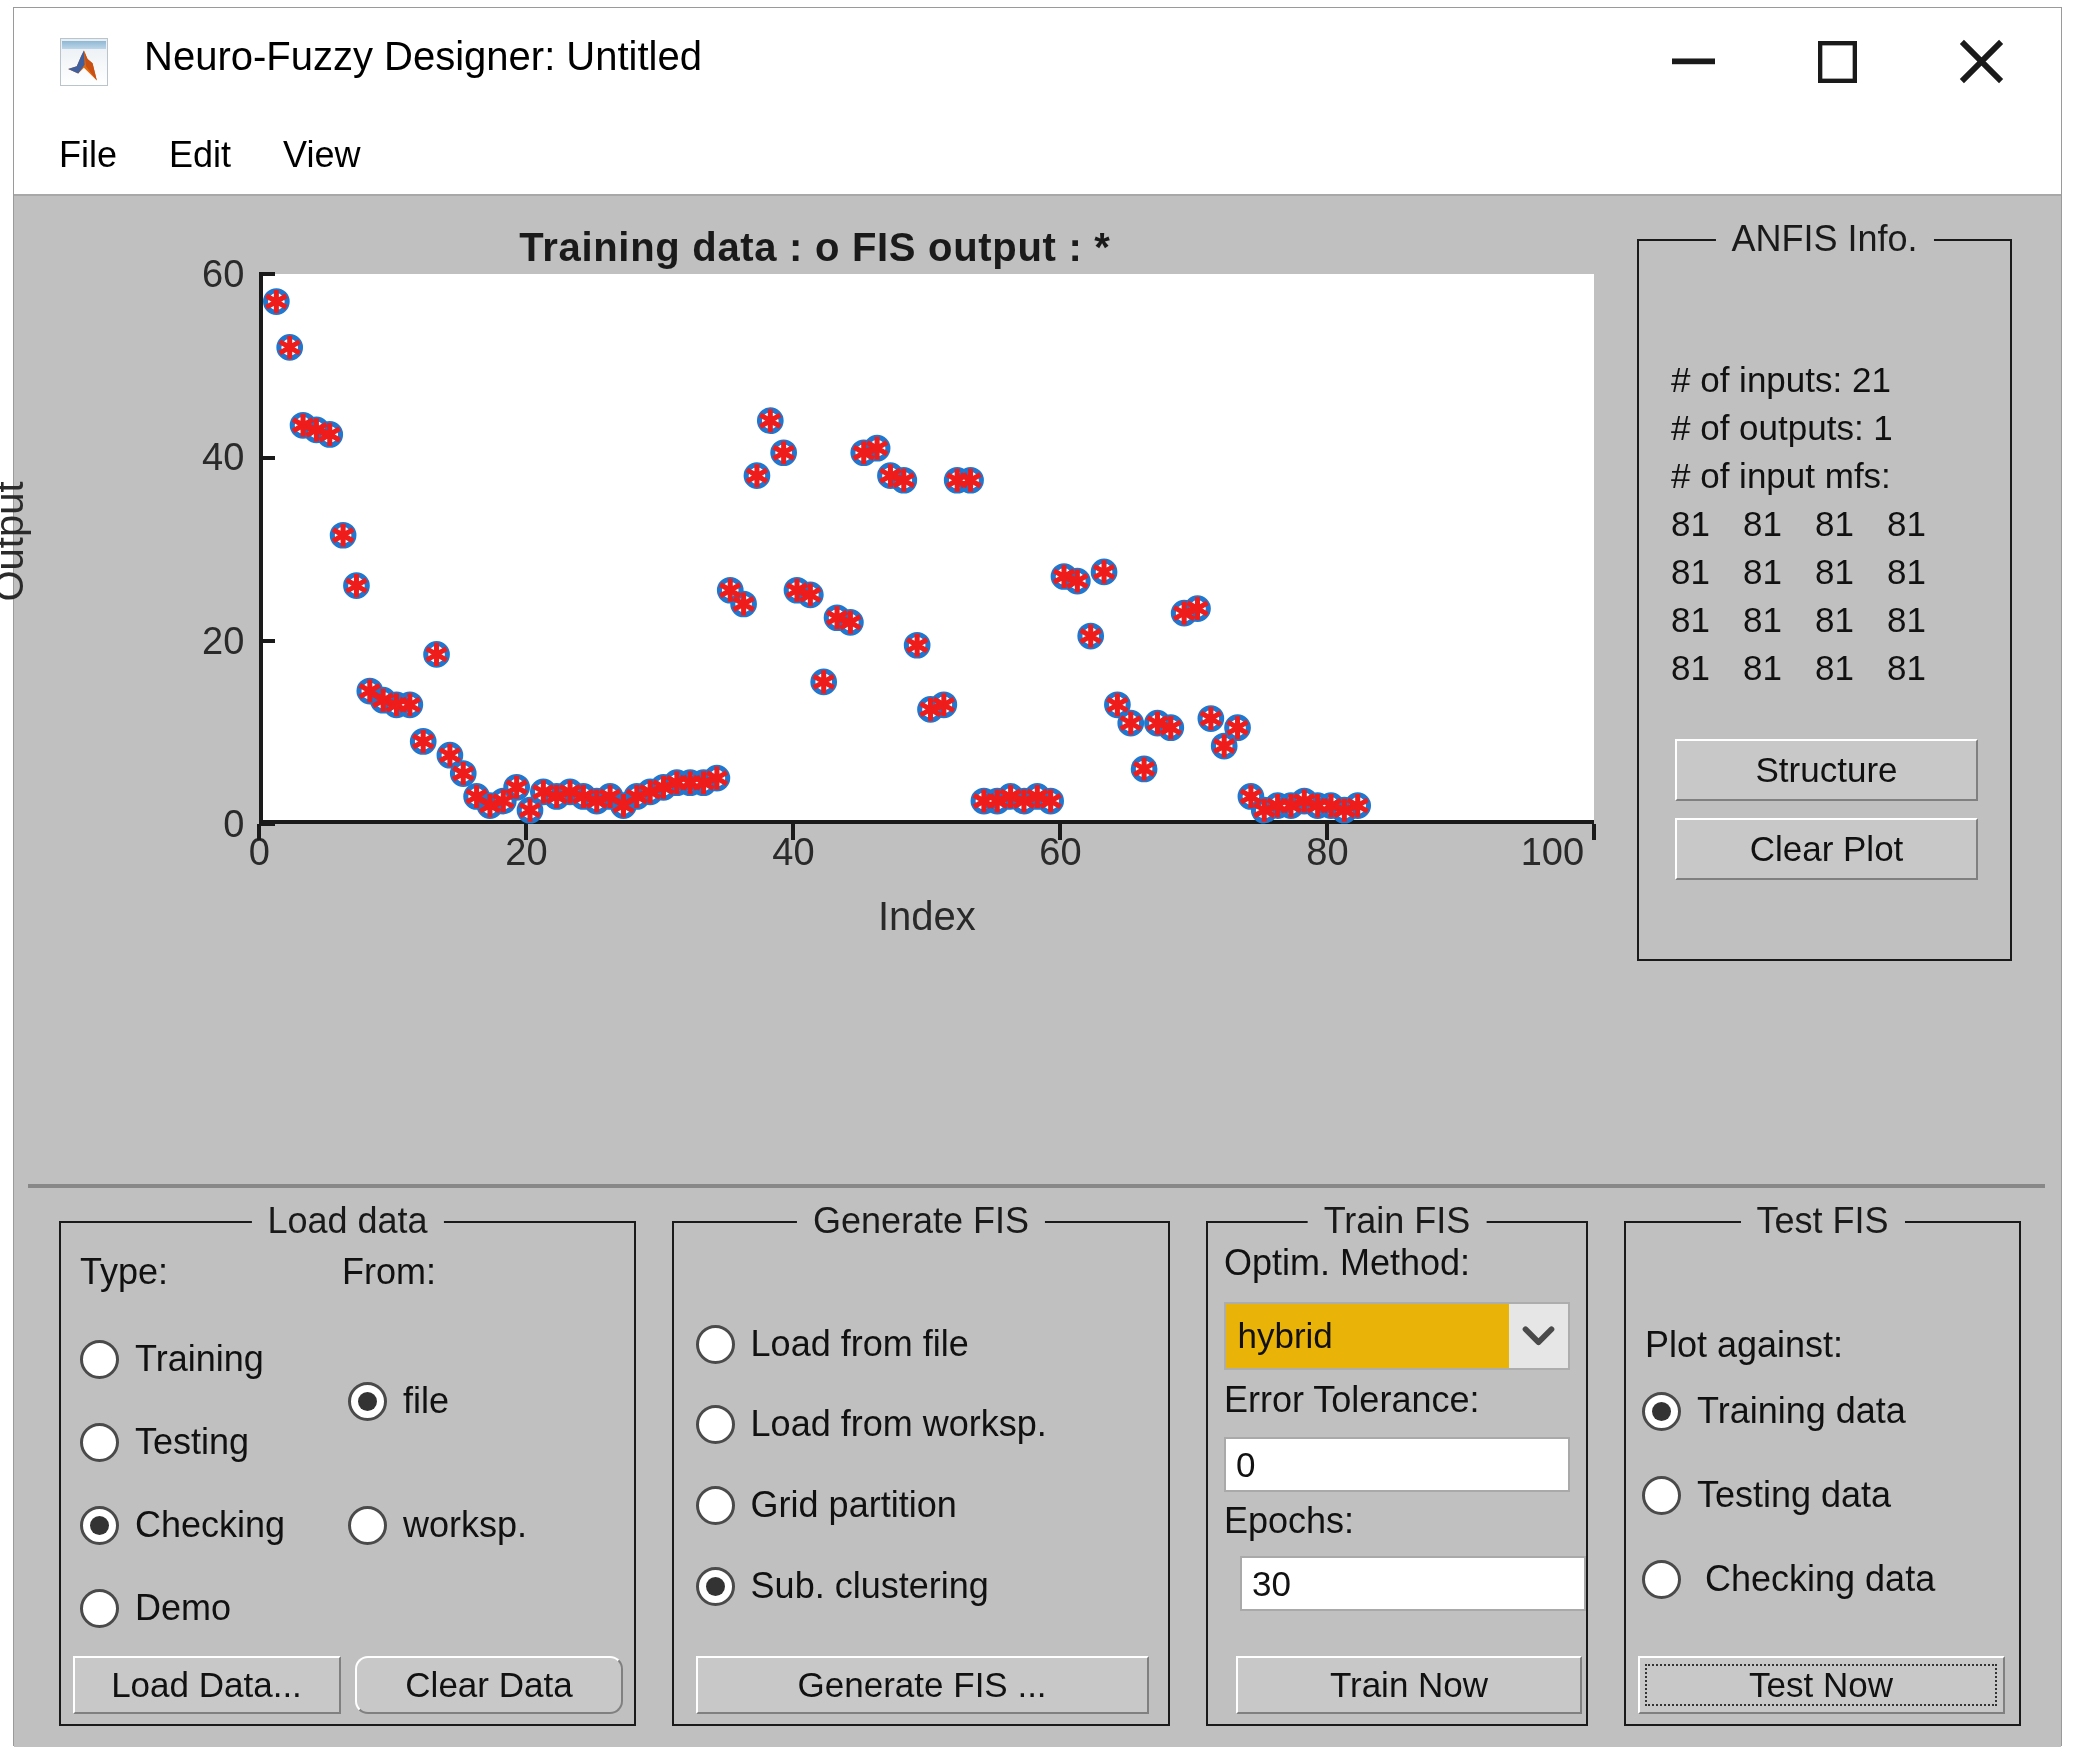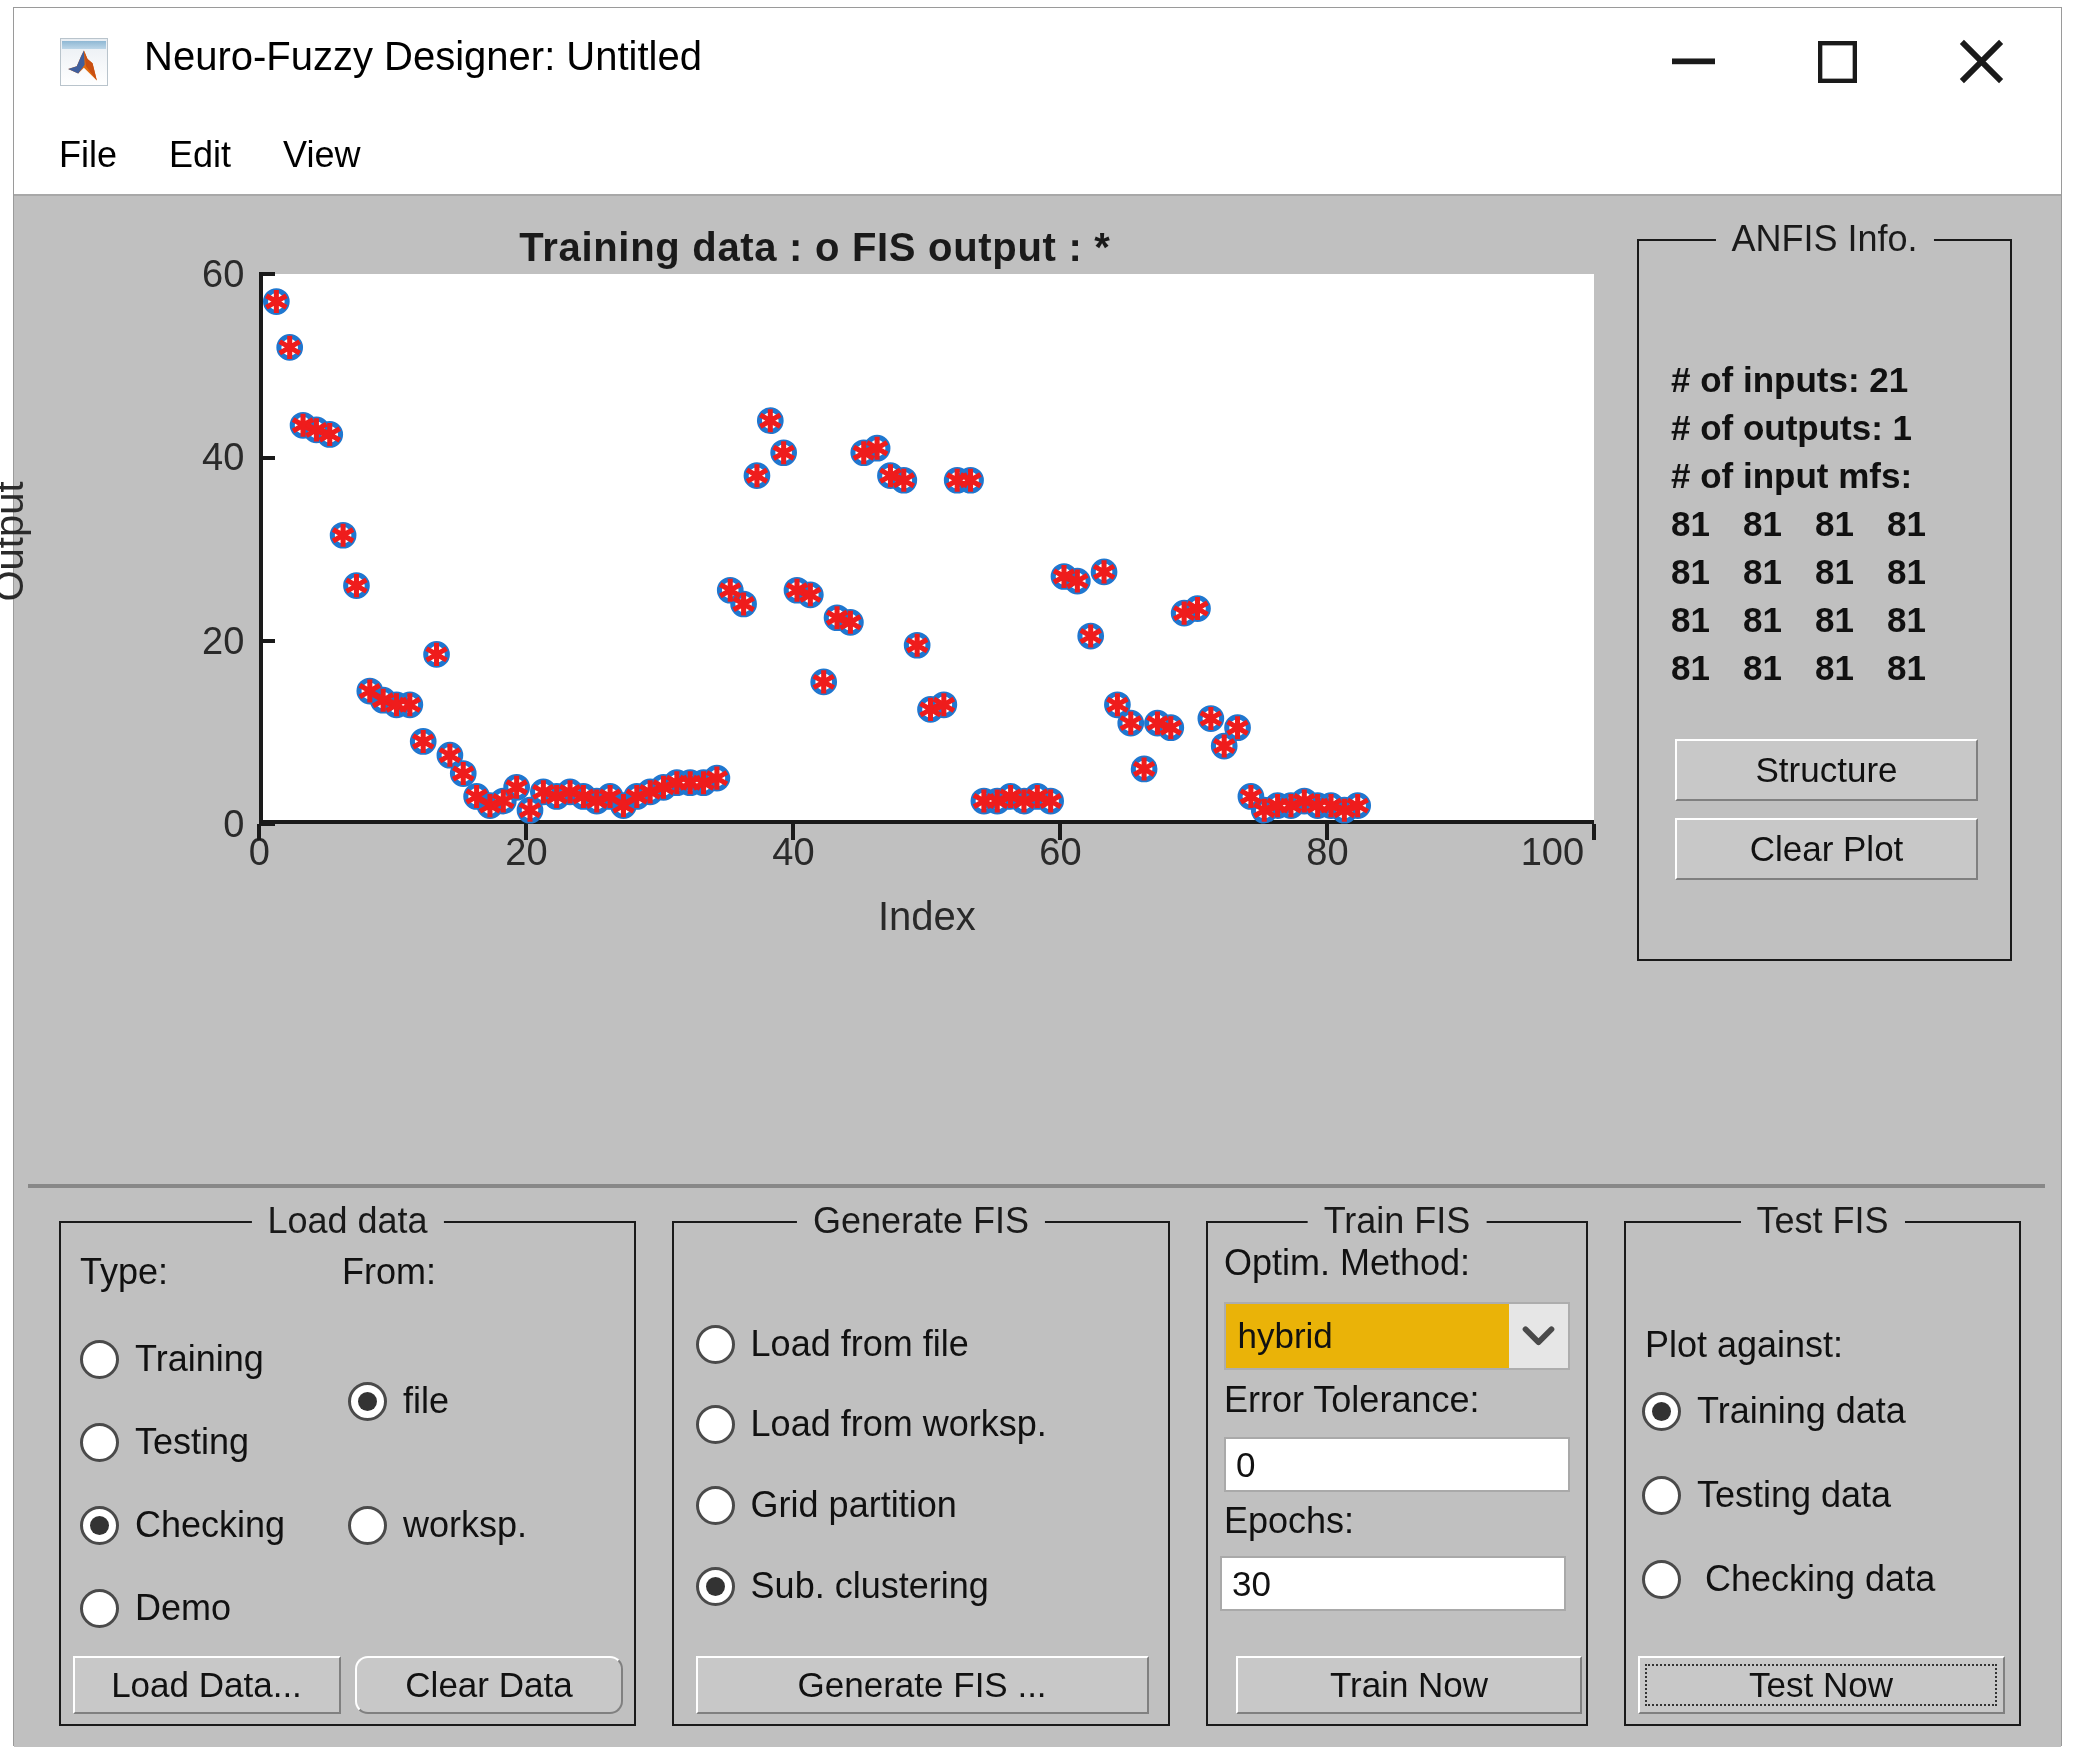--- a/index.html
+++ b/index.html
@@ -171,21 +171,20 @@
 
   
   #anfis-box { left: 1623px; top: 43px; width: 375px; height: 722px; }
   .anfis-lines {
     position: absolute;
     left: 32px; top: 115px;
     font-size: 35px;
     line-height: 48px;
     color: #111;
     white-space: nowrap;
-    font-weight: bold;
   }
   .mfs-row { letter-spacing: 0px; }
   .mfs-row span { display: inline-block; width: 72px; }
 
   
   .mbtn {
     position: relative;
     background: #c8c8c8;
     border-top: 2.9px solid #ffffff;
     border-left: 2.9px solid #ffffff;
@@ -620,21 +619,21 @@
           <svg width="35" height="21.6" viewBox="0 0 48 30">
               <path d="M6 6 L24 24 L42 6" stroke="#4a4a4a" stroke-width="8" fill="none" stroke-linecap="round" stroke-linejoin="round"></path>
             </svg>
         </span>
       </div>
 
       <div class="panel-label" style="left:16px; top:156px;">Error Tolerance:</div>
       <div class="tinput" style="left:16px; top:214px; width:346px; height:55px;">0</div>
 
       <div class="panel-label" style="left:16px; top:277px;">Epochs:</div>
-      <div class="tinput" style="left:12px; top:333px; width:346px; height:55px;">30</div>
+      <div class="tinput" style="left:32px; top:333px; width:346px; height:55px;">30</div>
 
       <div class="mbtn" style="position:absolute; left:16px; top:433px; width:346px; height:58px;margin-left:12px;">Train Now</div>
     </div>
 
     <div class="groupbox" id="test-box">
       <div class="gb-title">Test FIS</div>
 
       <div class="panel-label" style="left:19px; top:101px;">Plot against:</div>
 
       <div class="radio-row" style="left:16px; top:167px;">

